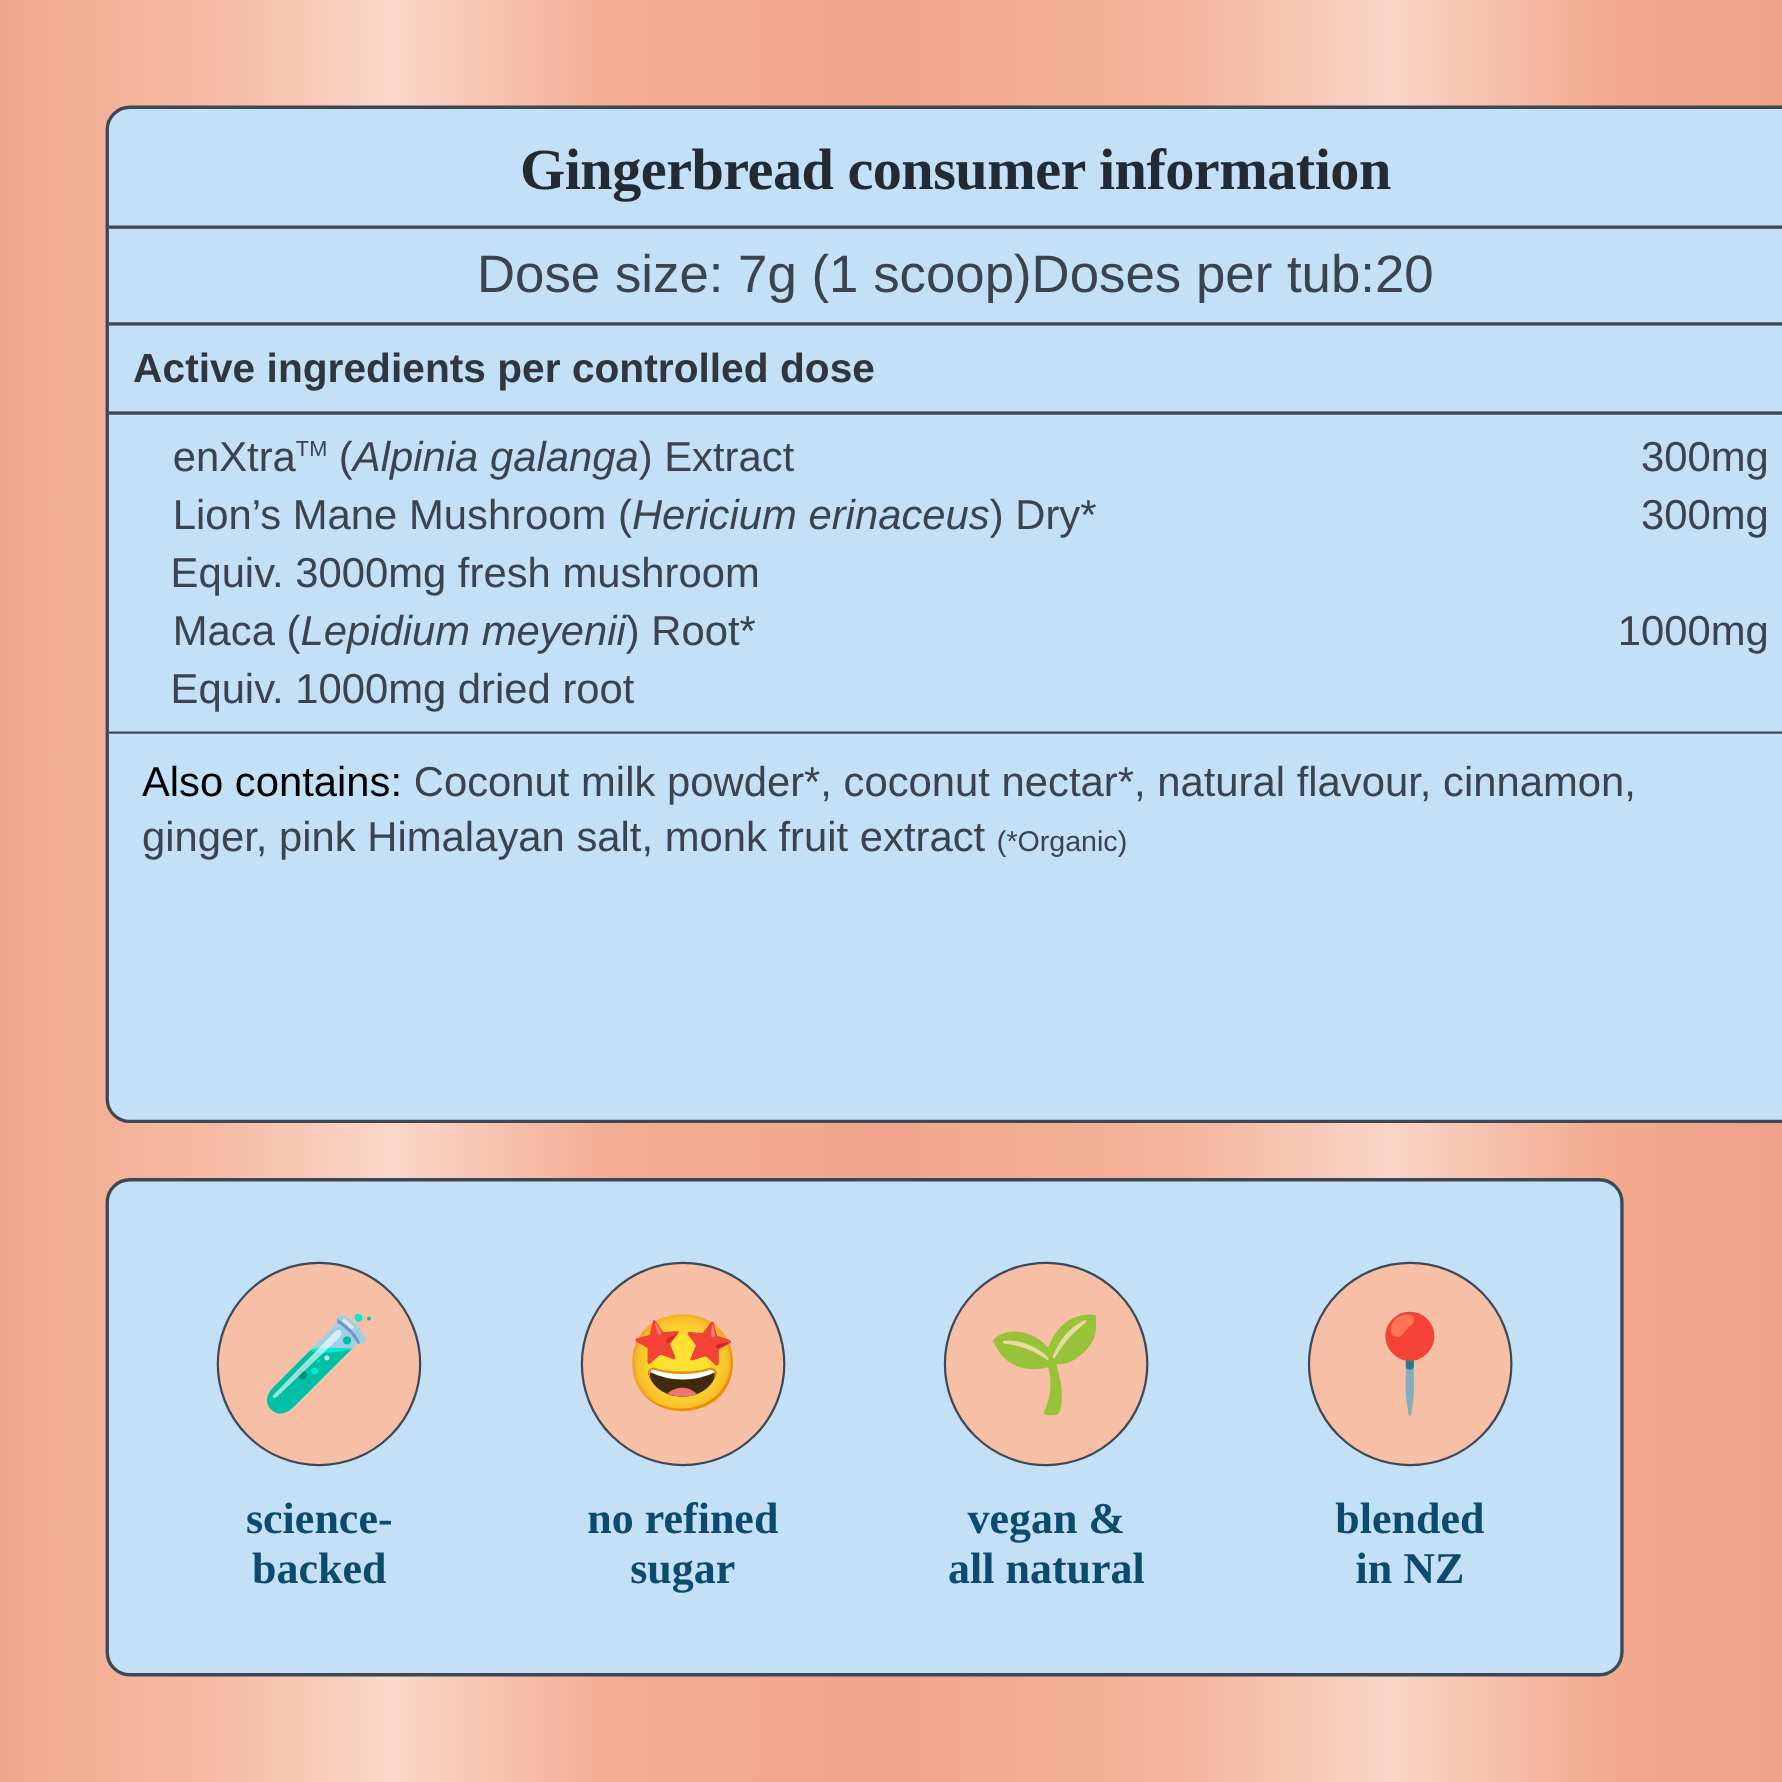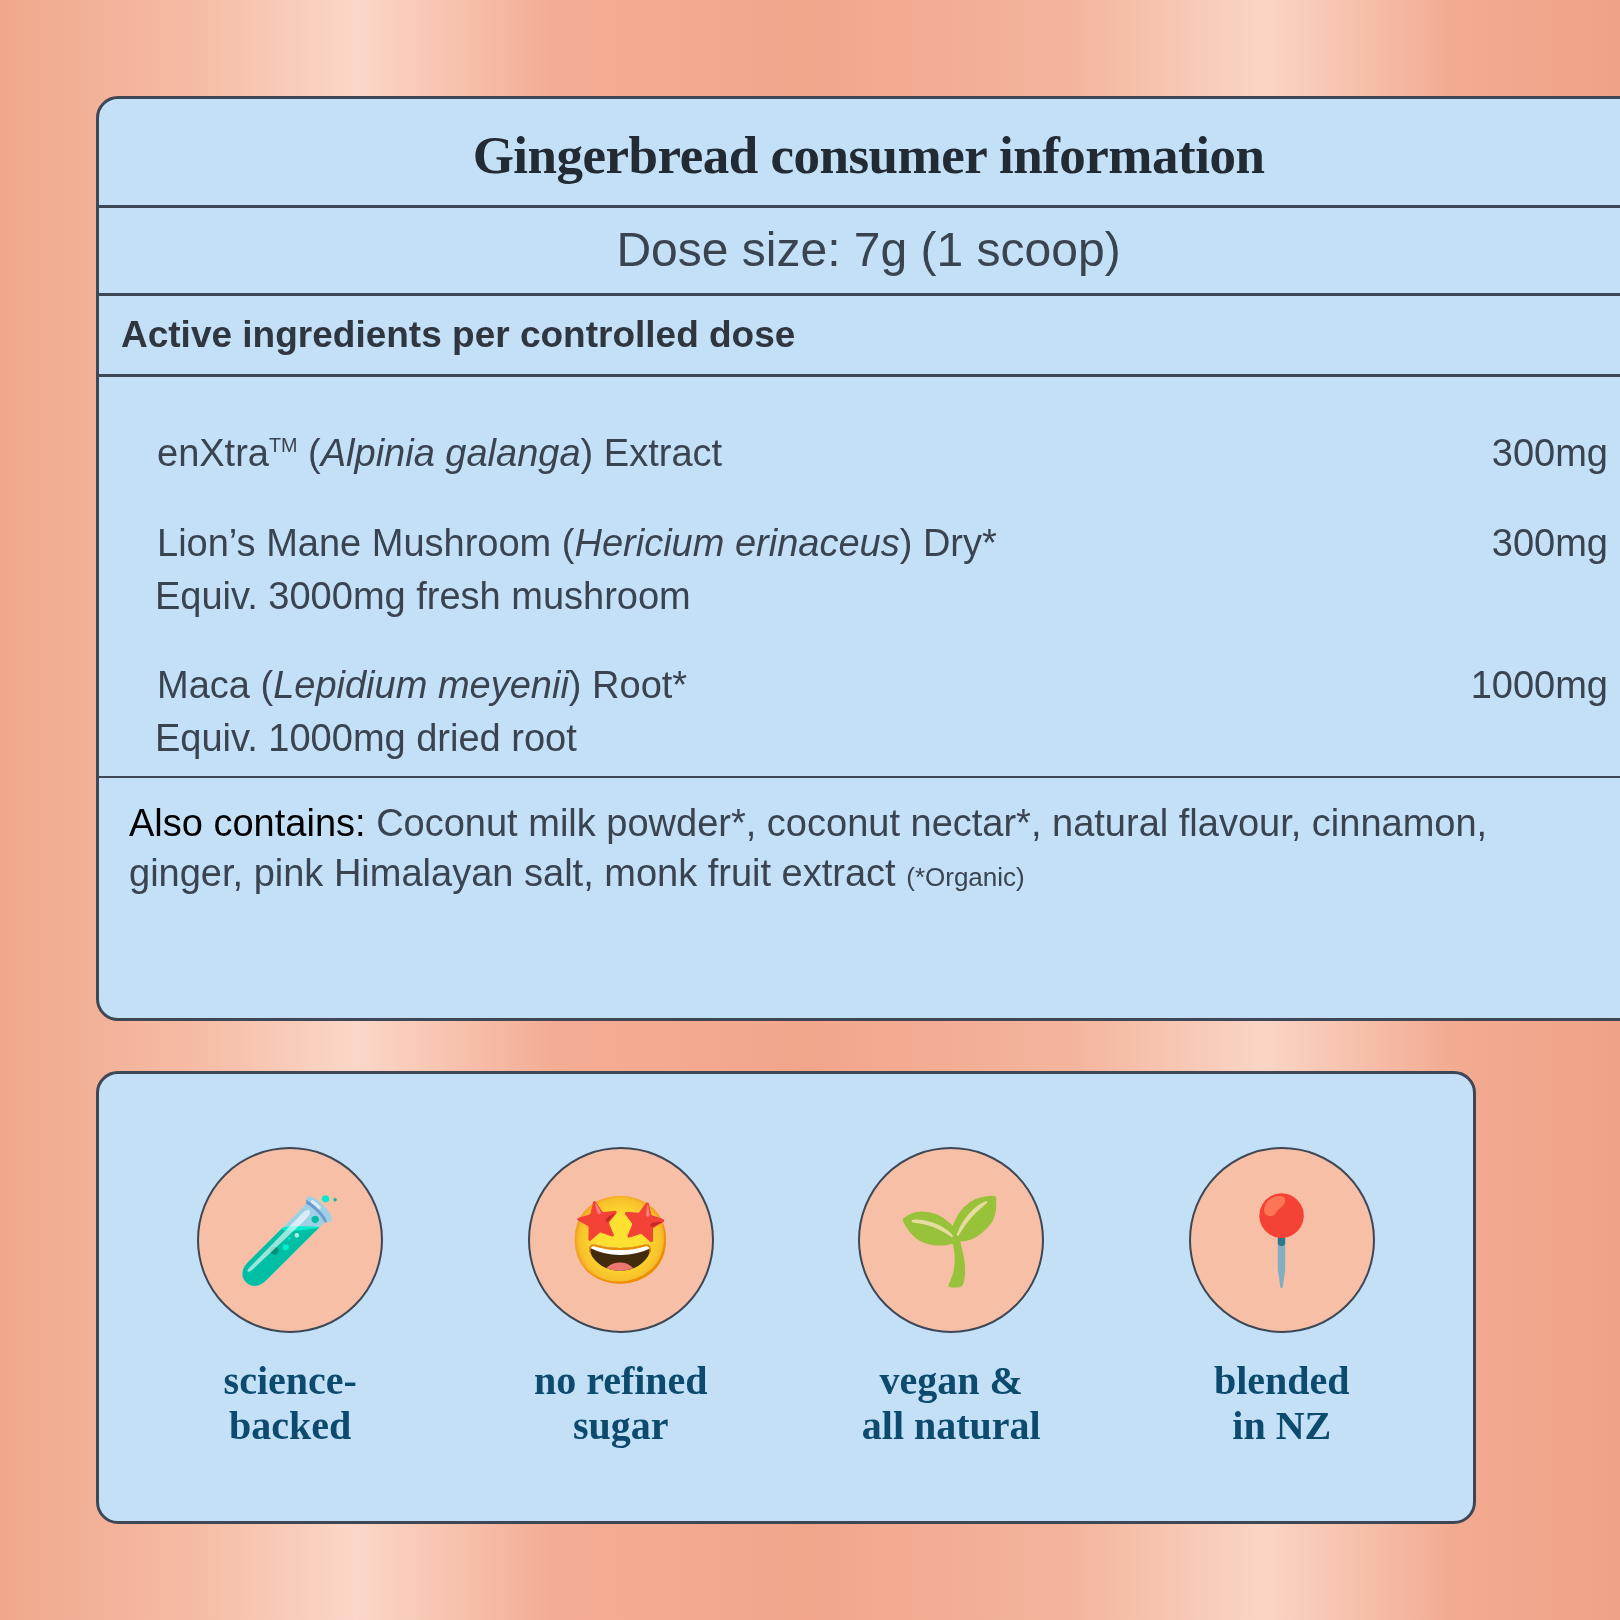--- a/index.html
+++ b/index.html
@@ -75,21 +75,21 @@
     display: flex;
     justify-content: space-between;
     align-items: baseline;
     font-size: 38px;
     line-height: 1.02;
     color: #3a4350;
     margin-bottom: 14px;
     white-space: nowrap;
   }
   .ing-line .name { flex: 0 1 auto; margin-left: 28px; }
-  .ing-line .amt { flex: 0 0 auto; padding-left: 16px; margin-top: 37px; }
+  .ing-line .amt { flex: 0 0 auto; padding-left: 16px; }
   .sub-line {
     font-size: 38px;
     color: #3a4350;
     margin: 0 0 14px 26px;
     line-height: 1.02;
   }
   .ital { font-style: italic; }
   sup.tm { font-size: 0.52em; vertical-align: super; letter-spacing: 0; }
 
   .also {
@@ -144,20 +144,21 @@
 </style>
 </head>
 <body>
 
 <div class="panel" id="info-panel">
 
   <div class="title row-divider">Gingerbread consumer information</div>
 
   <div class="dose-row row-divider">
     <span>Dose size: 7g (1 scoop)</span>
+    <span>Doses per tub:20</span>
   </div>
 
   <div class="active-head row-divider">Active ingredients per controlled dose</div>
 
   <div class="ing-block row-divider-thin">
 
     <div class="ing-line">
       <span class="name"><span>enXtra</span><sup class="tm">TM</sup><span> (</span><span class="ital">Alpinia galanga</span><span>) Extract</span></span>
       <span class="amt">300mg</span>
     </div>

